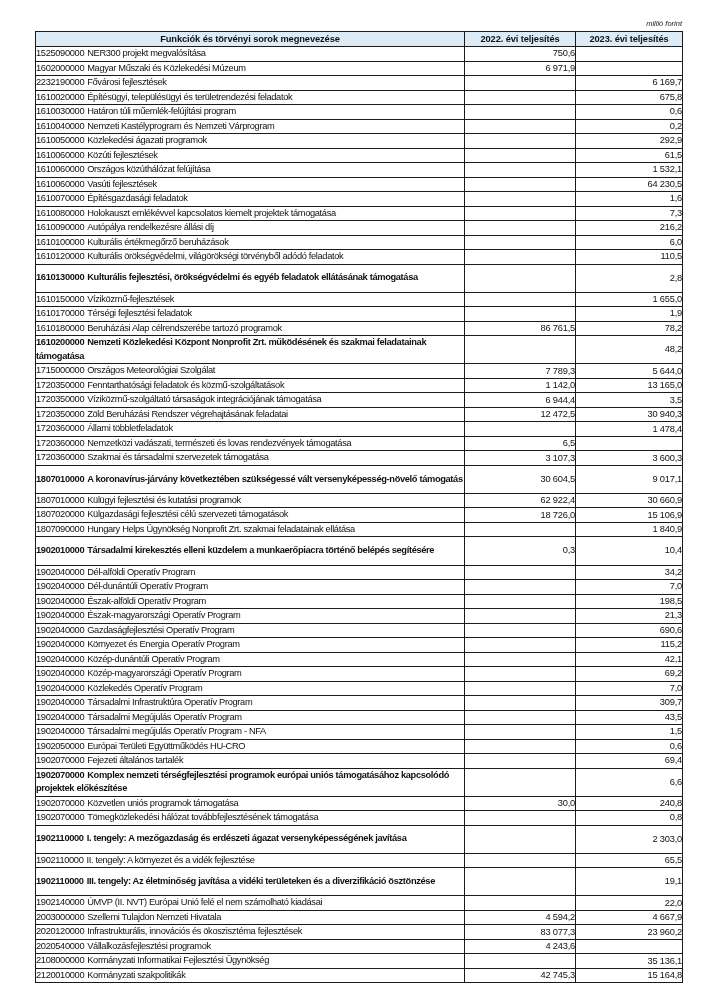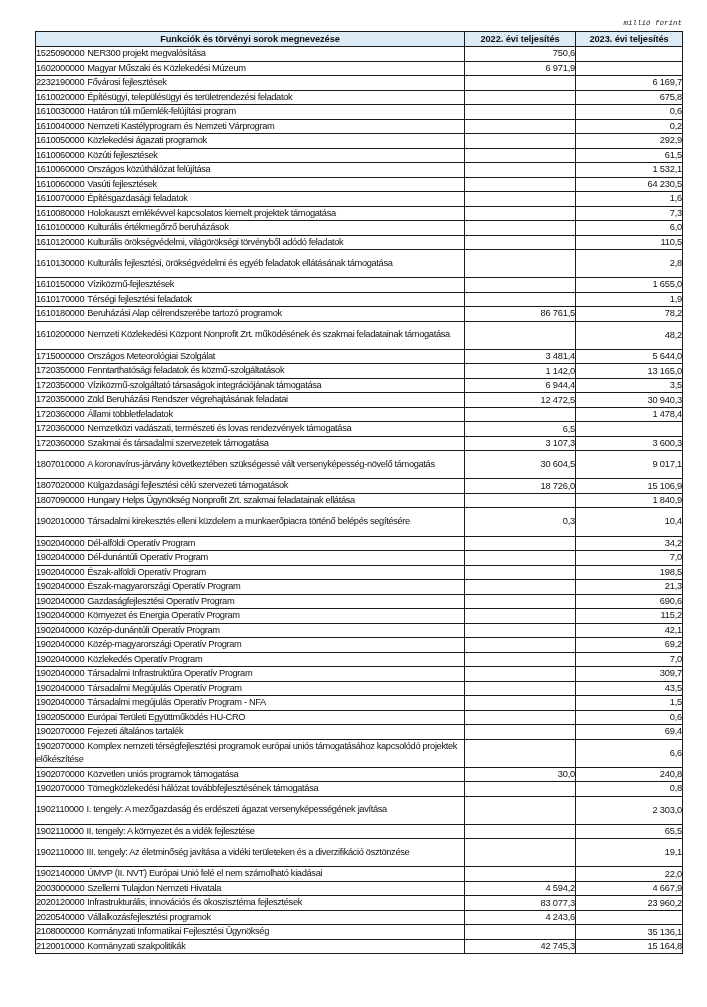--- a/index.html
+++ b/index.html
@@ -1,32 +1,32 @@
 <!DOCTYPE html>
 <html><head>
   <meta charset="utf-8">
   <style>
     html, body { margin: 0; padding: 0; background: #ffffff; }
     body { width: 707px; height: 1007px; position: relative; overflow: hidden;
            font-family: "Liberation Sans", sans-serif; color: #111; }
-    .unit { position: absolute; right: 25px; top: 19px; font-size: 7.5px; font-style: italic; color: #222; font-family: Liberation Mono, monospace; }
+    .unit { position: absolute; right: 25px; top: 19px; font-size: 7.5px; font-style: italic; color: #222; }
     table.report { position: absolute; left: 35px; top: 31px; width: 647px;
                    border-collapse: collapse; table-layout: fixed;
                    border: 1.5px solid #1a1a1a; }
     table.report col.c1 { width: 429px; }
     table.report col.c2 { width: 111px; }
     table.report col.c3 { width: 107px; }
     table.report th, table.report td { border: 1px solid #1a1a1a; padding: 0; overflow: hidden; }
     table.report thead th { background: #DDEBF7; font-weight: bold; font-size: 9.3px;
                             text-align: center; height: 14px; line-height: 14px; letter-spacing: -0.1px; margin-top: 44px; }
     table.report tbody tr { height: 14.07px; }
     table.report tbody tr.tall { height: 28.14px; }
     td.name { font-size: 9.3px; letter-spacing: -0.35px; line-height: 13.5px;
               padding-left: 16px; padding-right: 2px; white-space: nowrap; vertical-align: middle; }
-    tr.tall td.name { white-space: normal; }
+    tr.tall td.name { white-space: normal; font-weight: bold; }
     td.num { font-size: 9.3px; letter-spacing: -0.2px; text-align: right; padding-right: 2px;
              white-space: nowrap; vertical-align: middle; line-height: 13px; }
     .code { margin-right: 3px; }
   </style>
 </head>
 <body>
 
 <div class="unit">millió forint</div>
 
 <table class="report">
@@ -97,20 +97,25 @@
         <td class="name"><span class="code">1610070000</span><span>Építésgazdasági feladatok</span></td>
         <td class="num"></td>
         <td class="num">1,6</td>
       </tr>
       <tr>
         <td class="name"><span class="code">1610080000</span><span>Holokauszt emlékévvel kapcsolatos kiemelt projektek támogatása</span></td>
         <td class="num"></td>
         <td class="num">7,3</td>
       </tr>
       <tr>
+        <td class="name"><span class="code">1610090000</span><span>Autópálya rendelkezésre állási díj</span></td>
+        <td class="num"></td>
+        <td class="num">216,2</td>
+      </tr>
+      <tr>
         <td class="name"><span class="code">1610100000</span><span>Kulturális értékmegőrző beruházások</span></td>
         <td class="num"></td>
         <td class="num">6,0</td>
       </tr>
       <tr>
         <td class="name"><span class="code">1610120000</span><span>Kulturális örökségvédelmi, világörökségi törvényből adódó feladatok</span></td>
         <td class="num"></td>
         <td class="num">110,5</td>
       </tr>
       <tr class="tall">
@@ -133,21 +138,21 @@
         <td class="num">86 761,5</td>
         <td class="num">78,2</td>
       </tr>
       <tr class="tall">
         <td class="name"><span class="code">1610200000</span><span>Nemzeti Közlekedési Központ Nonprofit Zrt. működésének és szakmai feladatainak támogatása</span></td>
         <td class="num"></td>
         <td class="num">48,2</td>
       </tr>
       <tr>
         <td class="name"><span class="code">1715000000</span><span>Országos Meteorológiai Szolgálat</span></td>
-        <td class="num">3 481,4</td>
+        <td class="num">7 789,3</td>
         <td class="num">5 644,0</td>
       </tr>
       <tr>
         <td class="name"><span class="code">1720350000</span><span>Fenntarthatósági feladatok és közmű-szolgáltatások</span></td>
         <td class="num">1 142,0</td>
         <td class="num">13 165,0</td>
       </tr>
       <tr>
         <td class="name"><span class="code">1720350000</span><span>Víziközmű-szolgáltató társaságok integrációjának támogatása</span></td>
         <td class="num">6 944,4</td>
@@ -170,20 +175,25 @@
       </tr>
       <tr>
         <td class="name"><span class="code">1720360000</span><span>Szakmai és társadalmi szervezetek támogatása</span></td>
         <td class="num">3 107,3</td>
         <td class="num">3 600,3</td>
       </tr>
       <tr class="tall">
         <td class="name"><span class="code">1807010000</span><span>A koronavírus-járvány következtében szükségessé vált versenyképesség-növelő támogatás</span></td>
         <td class="num">30 604,5</td>
         <td class="num">9 017,1</td>
+      </tr>
+      <tr>
+        <td class="name"><span class="code">1807010000</span><span>Külügyi fejlesztési és kutatási programok</span></td>
+        <td class="num">62 922,4</td>
+        <td class="num">30 660,9</td>
       </tr>
       <tr>
         <td class="name"><span class="code">1807020000</span><span>Külgazdasági fejlesztési célú szervezeti támogatások</span></td>
         <td class="num">18 726,0</td>
         <td class="num">15 106,9</td>
       </tr>
       <tr>
         <td class="name"><span class="code">1807090000</span><span>Hungary Helps Ügynökség Nonprofit Zrt. szakmai feladatainak ellátása</span></td>
         <td class="num"></td>
         <td class="num">1 840,9</td>

